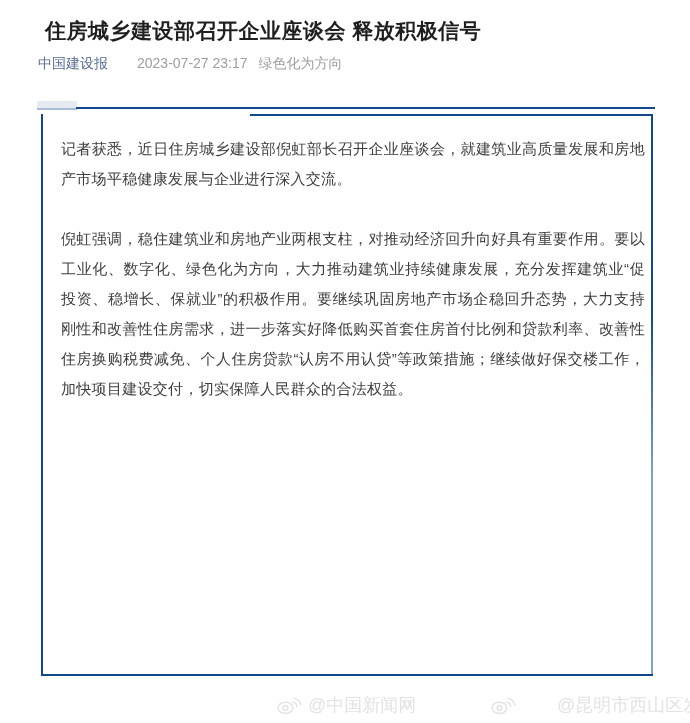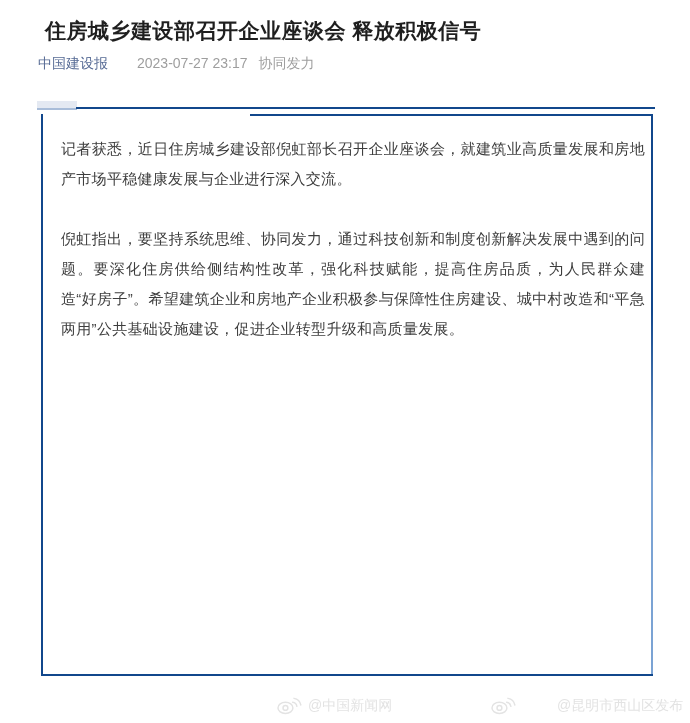--- a/index.html
+++ b/index.html
@@ -91,47 +91,47 @@
     width:2px;
     background:linear-gradient(180deg,var(--frame-navy) 0%,var(--frame-navy) 35%,var(--frame-light-blue) 65%,var(--frame-light-blue) 100%);
   }
   .watermark{
     position:absolute;
     top:693px;
     display:flex;
     align-items:center;
     gap:5px;
     color:var(--watermark-gray);
-    font-size:14px;
+    font-size:18px;
     line-height:24px;
     white-space:nowrap;
   }
   .wm-1{left:276px;}
   .wm-2{left:490px;gap:40px;}
   .watermark svg{display:block;}
 </style>
 </head>
 <body>
 
 <div>
 
   <h1 class="title">住房城乡建设部召开企业座谈会 释放积极信号</h1>
 
   <div class="byline">
-    <a class="source">中国建设报</a><span class="meta">2023-07-27 23:17</span><span class="meta">协同发力</span>
+    <a class="source">中国建设报</a><span class="meta">2023-07-27 23:17</span><span class="meta">绿色化为方向</span>
   </div>
 
   <div class="content-box">
     <div class="deco-tab"></div>
     <div class="deco-top-line"></div>
     <div class="deco-partial-top"></div>
     <div class="deco-right-border"></div>
 
     <p>记者获悉，近日住房城乡建设部倪虹部长召开企业座谈会，就建筑业高质量发展和房地产市场平稳健康发展与企业进行深入交流。</p>
-    <p>倪虹指出，要坚持系统思维、协同发力，通过科技创新和制度创新解决发展中遇到的问题。要深化住房供给侧结构性改革，强化科技赋能，提高住房品质，为人民群众建造“好房子”。希望建筑企业和房地产企业积极参与保障性住房建设、城中村改造和“平急两用”公共基础设施建设，促进企业转型升级和高质量发展。</p>
+    <p>倪虹强调，稳住建筑业和房地产业两根支柱，对推动经济回升向好具有重要作用。要以工业化、数字化、绿色化为方向，大力推动建筑业持续健康发展，充分发挥建筑业“促投资、稳增长、保就业”的积极作用。要继续巩固房地产市场企稳回升态势，大力支持刚性和改善性住房需求，进一步落实好降低购买首套住房首付比例和贷款利率、改善性住房换购税费减免、个人住房贷款“认房不用认贷”等政策措施；继续做好保交楼工作，加快项目建设交付，切实保障人民群众的合法权益。</p>
   </div>
 
   <div class="watermark wm-1">
     <svg width="27" height="22" viewBox="0 0 30 22" fill="none" stroke="currentColor" stroke-width="1.6" stroke-linecap="round">
       <ellipse cx="10.5" cy="14.2" rx="8.3" ry="6.2"></ellipse>
       <circle cx="10.5" cy="14.2" r="2.7"></circle>
       <path d="M18.5 8 a5.5 5.5 0 0 1 4.7 4.5"></path>
       <path d="M20 3.6 a9.5 9.5 0 0 1 7.6 7.4"></path>
     </svg>
     <span>@中国新闻网</span>

